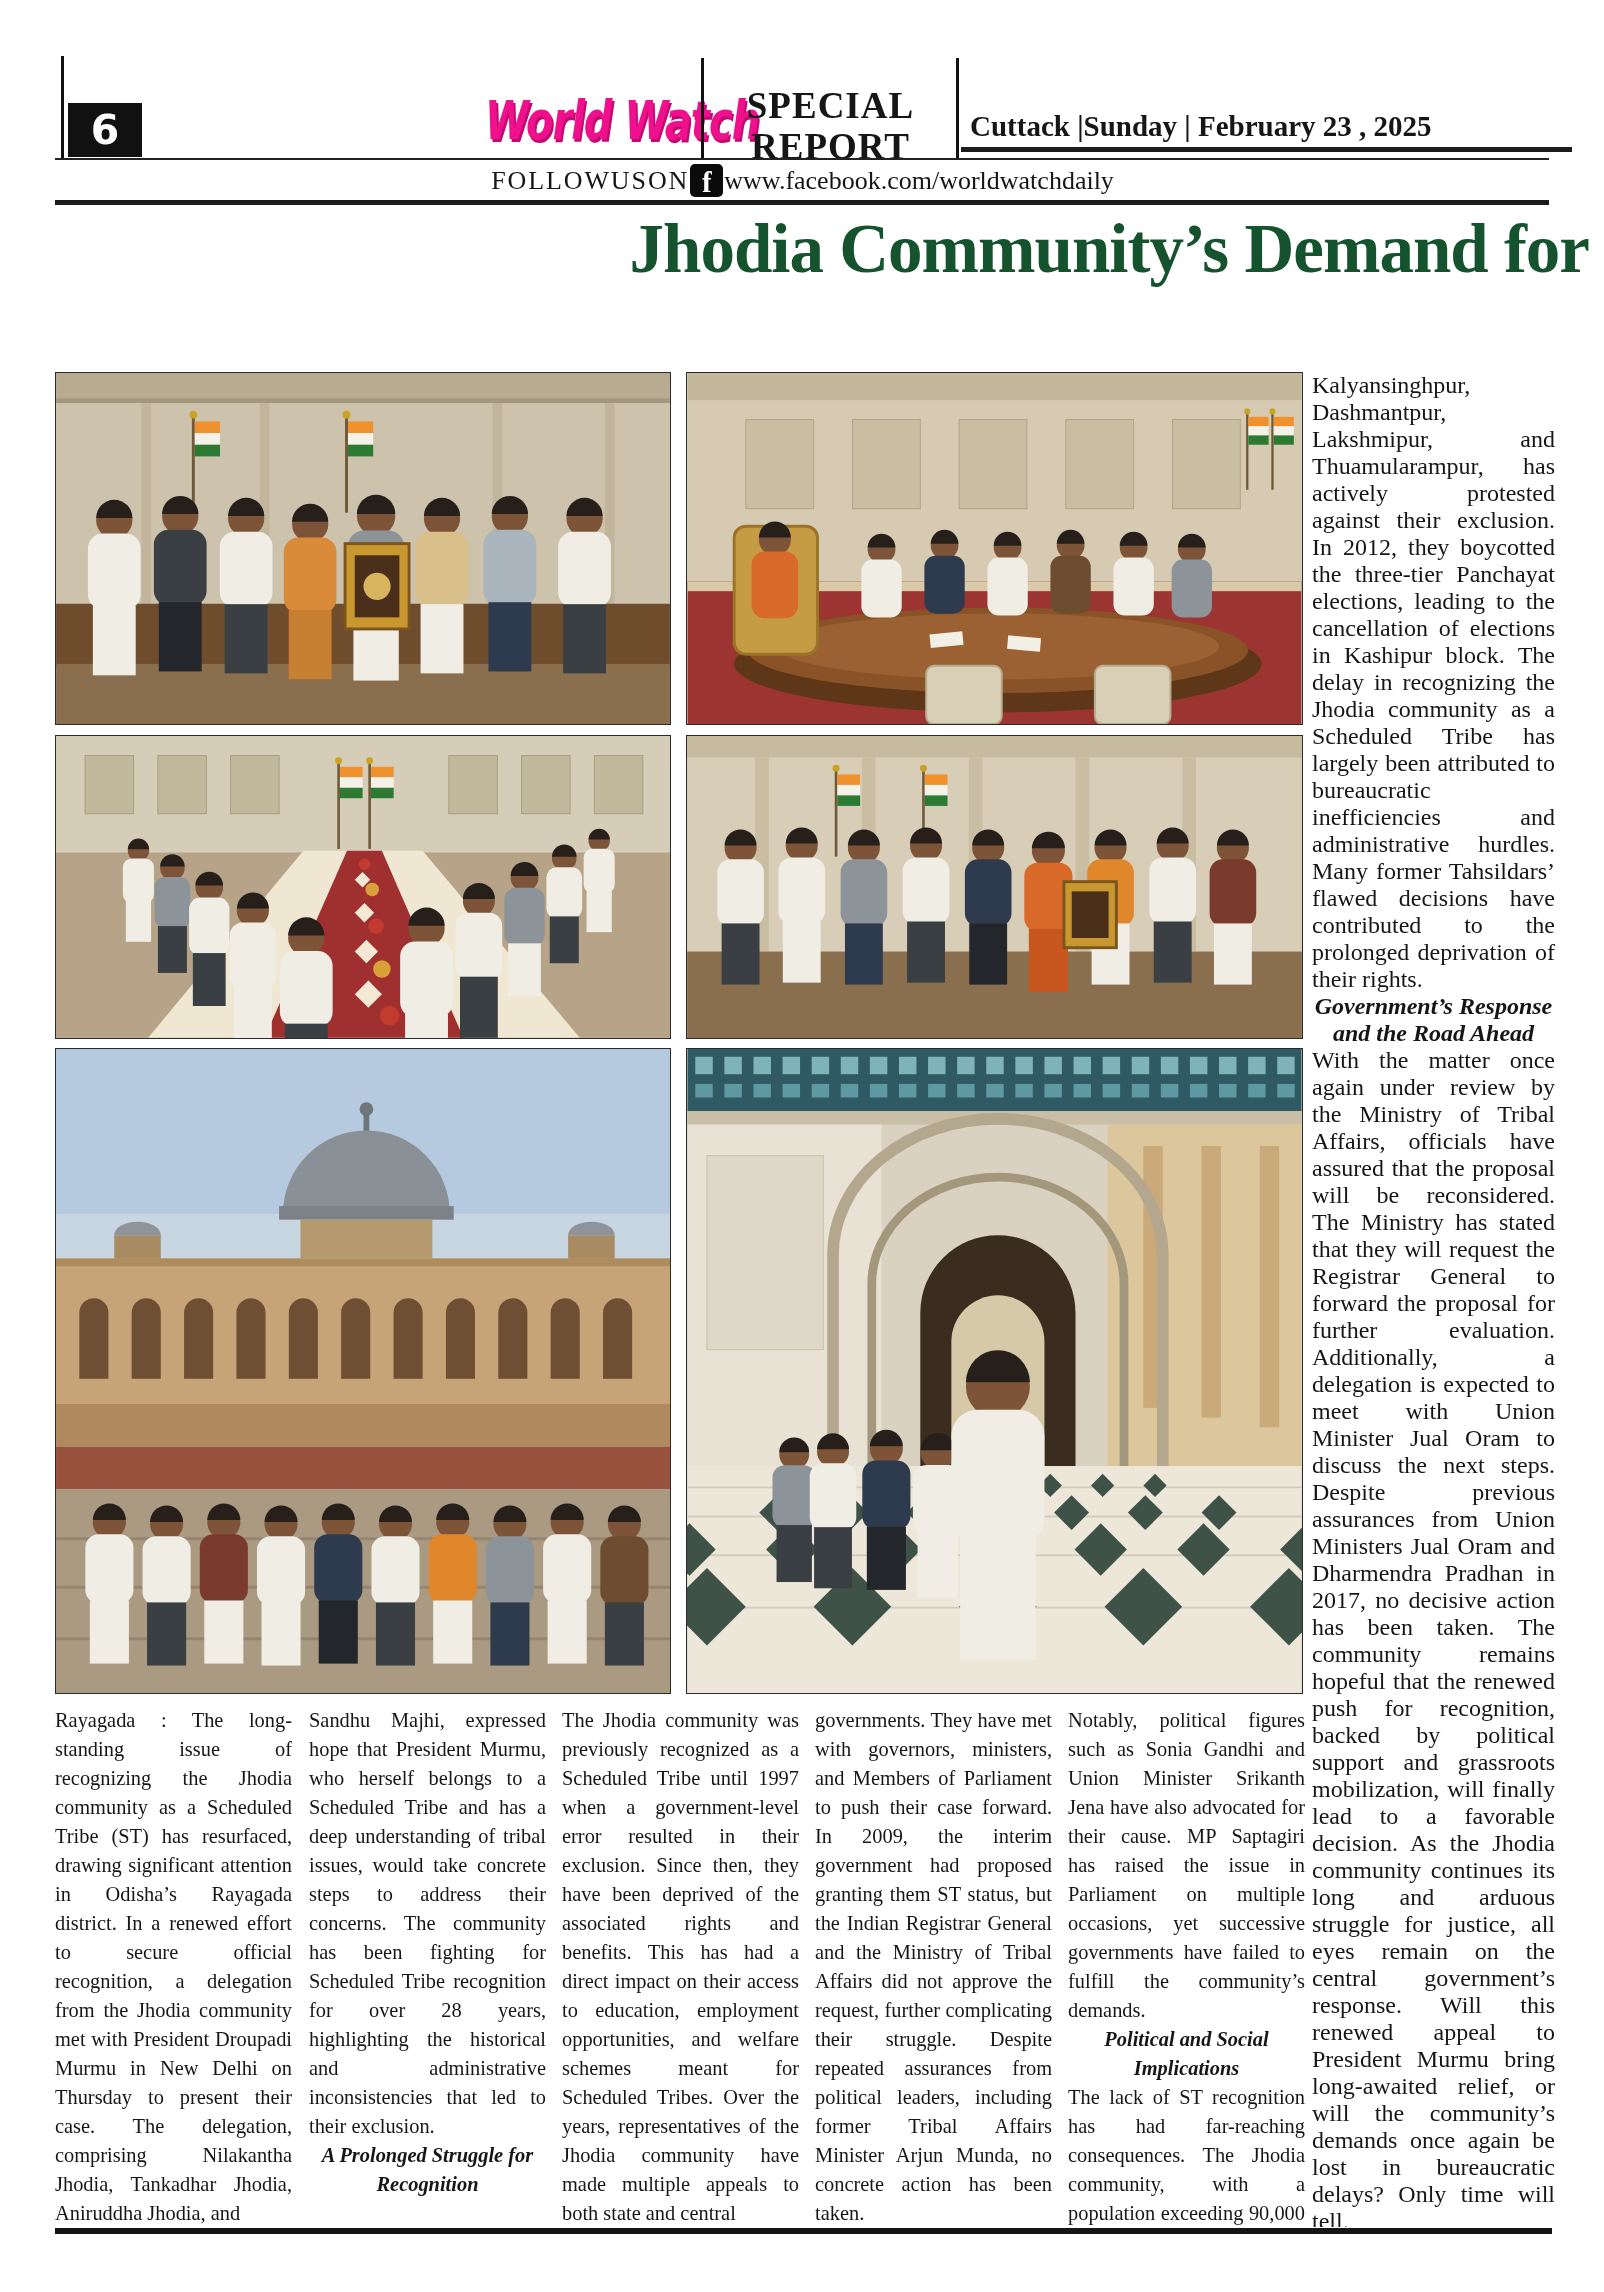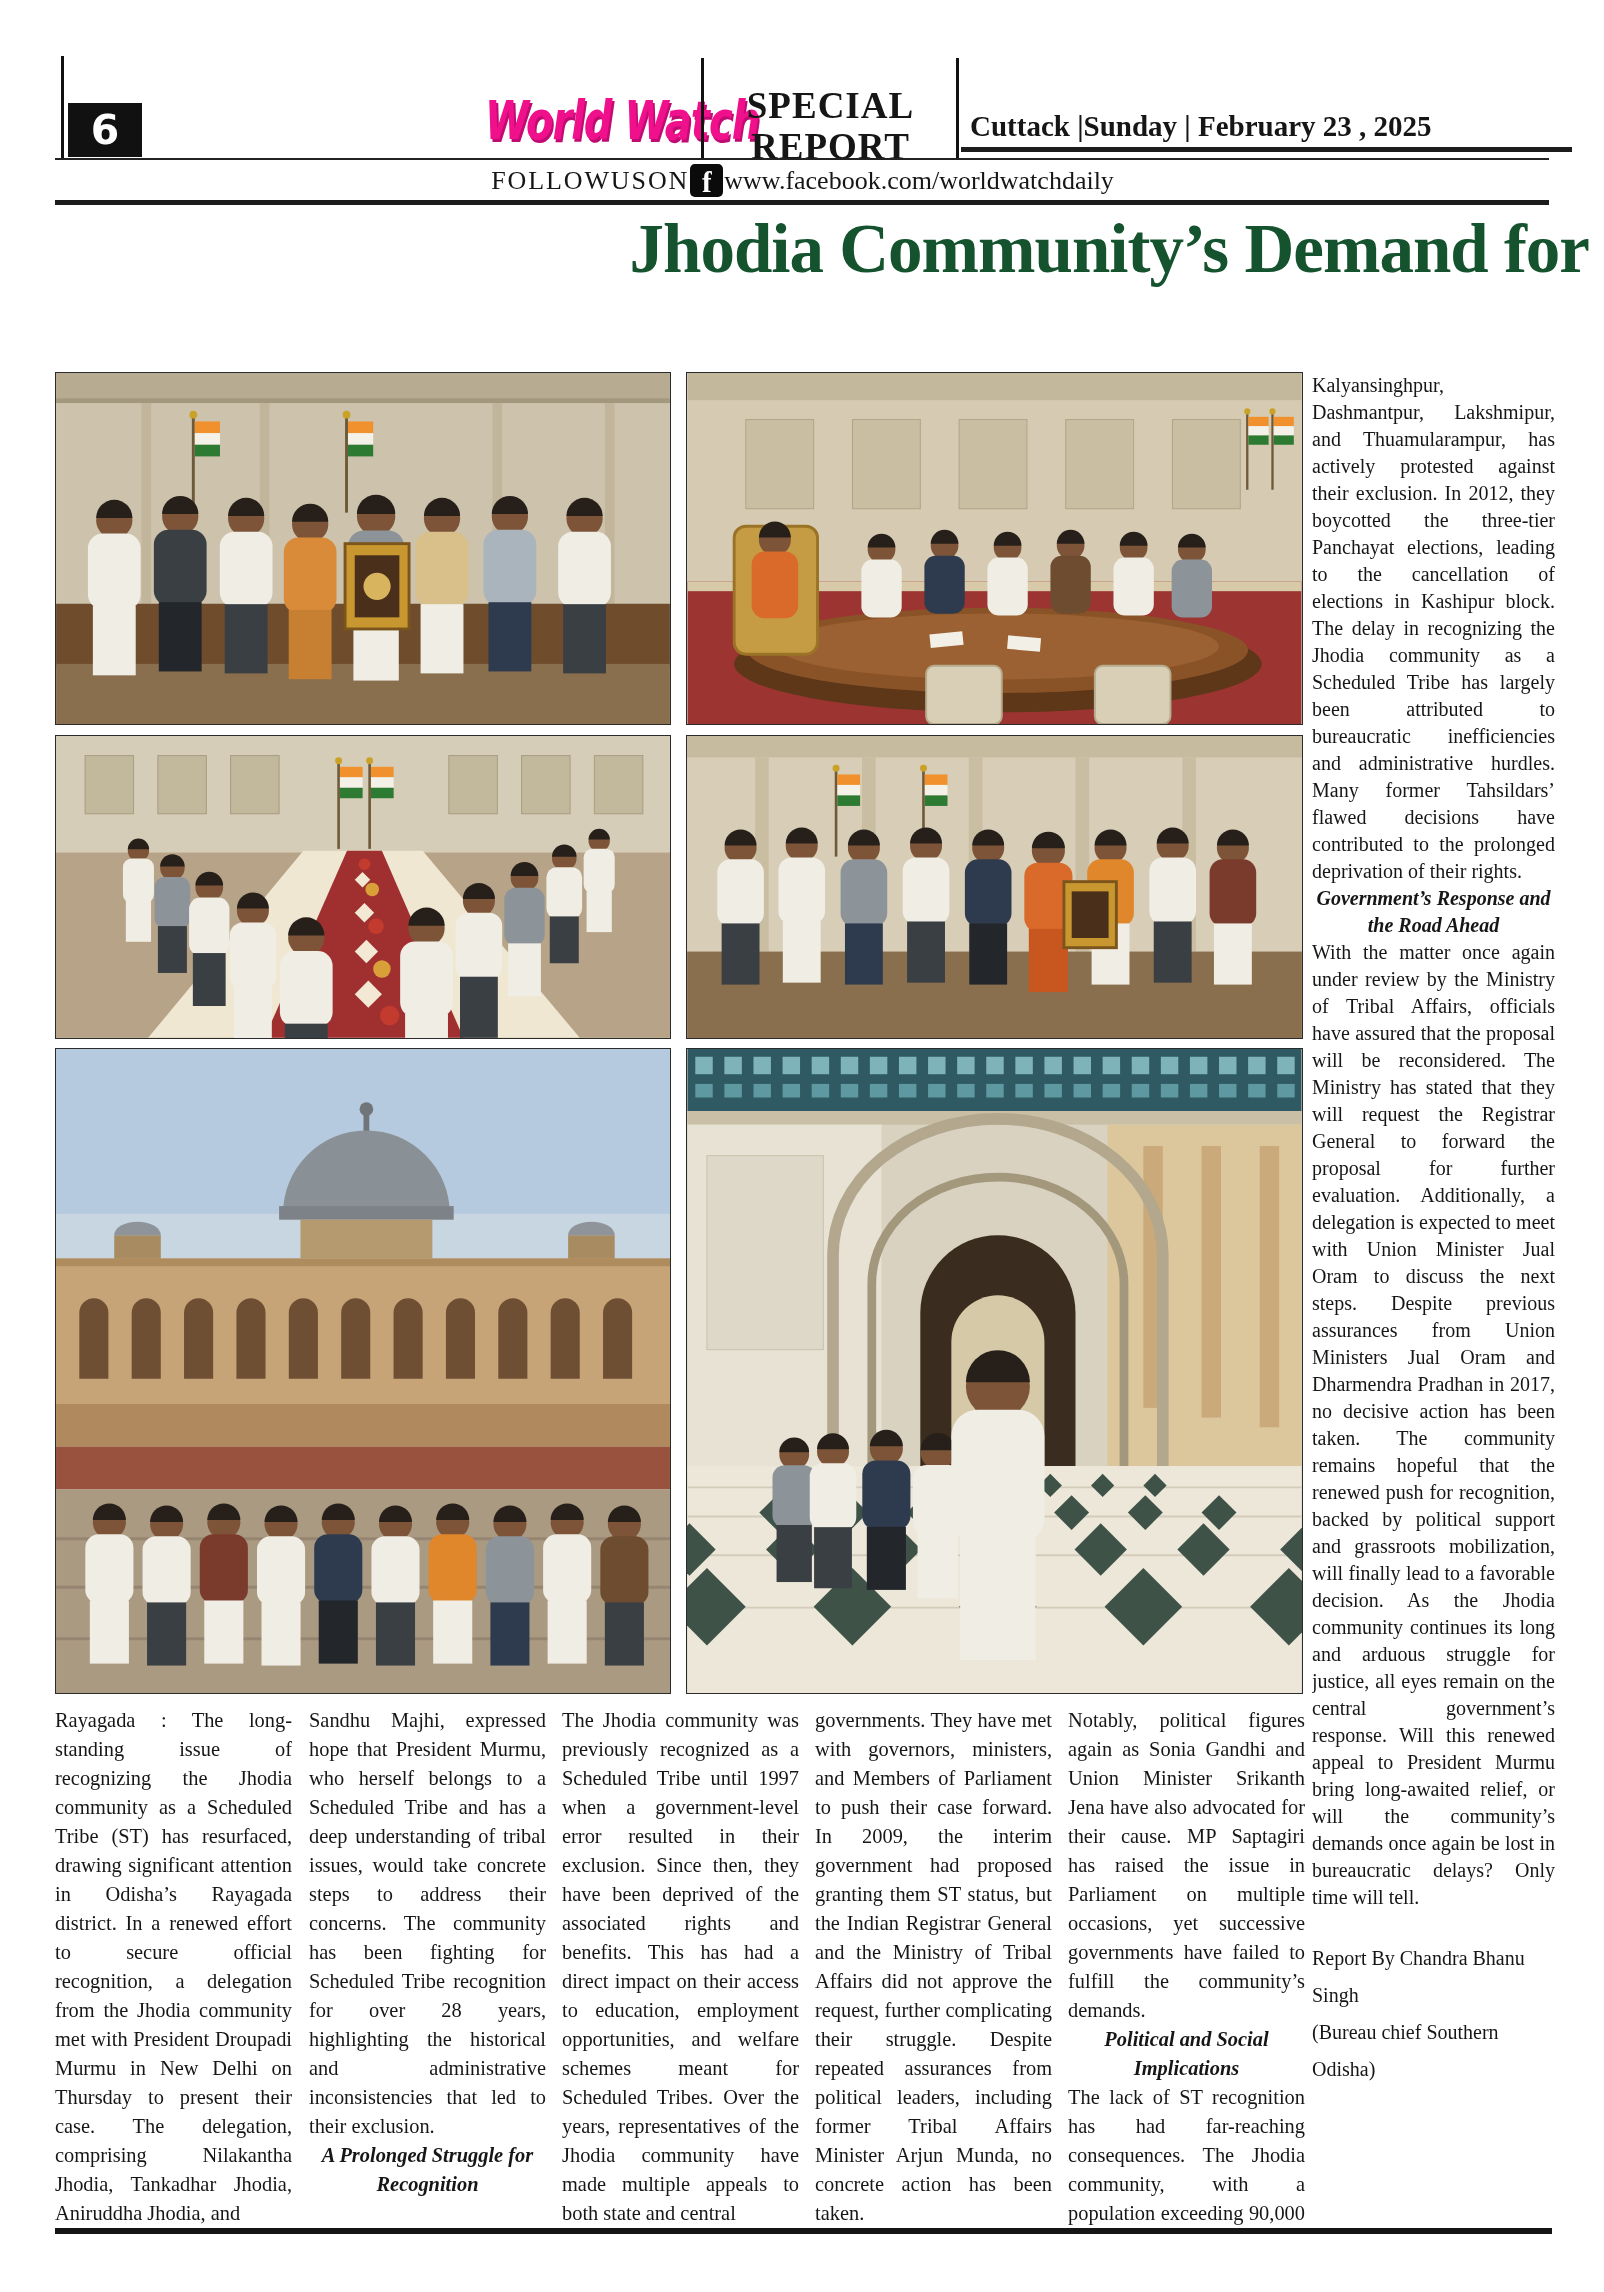--- a/index.html
+++ b/index.html
@@ -26,21 +26,21 @@
            align-items:flex-end;justify-content:center;font-weight:bold;font-size:29px;line-height:29px;
            font-family:"Liberation Serif",serif;overflow:hidden;}
   .thick-rule{position:absolute;left:55px;width:1494px;height:4.9px;background:#1c1c1c;}
   
   .headline{position:absolute;left:42px;top:210px;width:1547px;text-align:right;font-weight:bold;
             font-size:69px;line-height:78px;color:#14532d;letter-spacing:-1px;}
   
   .photo{position:absolute;border:1px solid #2b2b2b;background:#d8d2c4;overflow:hidden;}
   .photo svg{display:block;width:100%;height:100%;}
   
-  .rail{position:absolute;left:1312px;top:372px;width:243px;height:1855px;font-size:20px;
+  .rail{position:absolute;left:1312px;top:372px;width:243px;height:1855px;font-size:24px;
         line-height:27px;text-align:justify;overflow:hidden;}
   .rail .head,.col .head{font-weight:bold;text-align:center;font-style:italic;}
   .byline{margin-top:29px;text-align:left;line-height:37px;}
   .col{position:absolute;top:1706px;width:237px;height:529px;font-size:20.4px;line-height:29px;
        text-align:justify;overflow:hidden;}
   .bottom-rule{position:absolute;left:55px;top:2228px;width:1497px;height:5.8px;background:#151515;}
 </style>
 </head>
 <body>
 
@@ -652,19 +652,19 @@
   <span>Sandhu Majhi, expressed hope that President Murmu, who herself belongs to a Scheduled Tribe and has a deep understanding of tribal issues, would take concrete steps to address their concerns. The community has been fighting for Scheduled Tribe recognition for over 28 years, highlighting the historical and administrative inconsistencies that led to their exclusion.</span>
   <div class="head">A Prolonged Struggle for Recognition</div>
 </div>
 <div class="col" style="left:562px;">
   <span>The Jhodia community was previously recognized as a Scheduled Tribe until 1997 when a government-level error resulted in their exclusion. Since then, they have been deprived of the associated rights and benefits. This has had a direct impact on their access to education, employment opportunities, and welfare schemes meant for Scheduled Tribes. Over the years, representatives of the Jhodia community have made multiple appeals to both state and central</span>
 </div>
 <div class="col" style="left:815px;">
   <span>governments. They have met with governors, ministers, and Members of Parliament to push their case forward. In 2009, the interim government had proposed granting them ST status, but the Indian Registrar General and the Ministry of Tribal Affairs did not approve the request, further complicating their struggle. Despite repeated assurances from political leaders, including former Tribal Affairs Minister Arjun Munda, no concrete action has been taken.</span>
 </div>
 <div class="col" style="left:1068px;">
-  <span>Notably, political figures again as Sonia Gandhi and Union Minister Srikanth Jena have also advocated for their cause. MP Saptagiri has raised the issue in Parliament on multiple occasions, yet successive governments have failed to fulfill the community’s demands.</span>
+  <span>Notably, political figures such as Sonia Gandhi and Union Minister Srikanth Jena have also advocated for their cause. MP Saptagiri has raised the issue in Parliament on multiple occasions, yet successive governments have failed to fulfill the community’s demands.</span>
   <div class="head">Political and Social Implications</div>
   <span>The lack of ST recognition has had far-reaching consequences. The Jhodia community, with a population exceeding 90,000 in Kashipur,</span>
 </div>
 
 <div class="bottom-rule"></div>
 
 
 </body></html>

